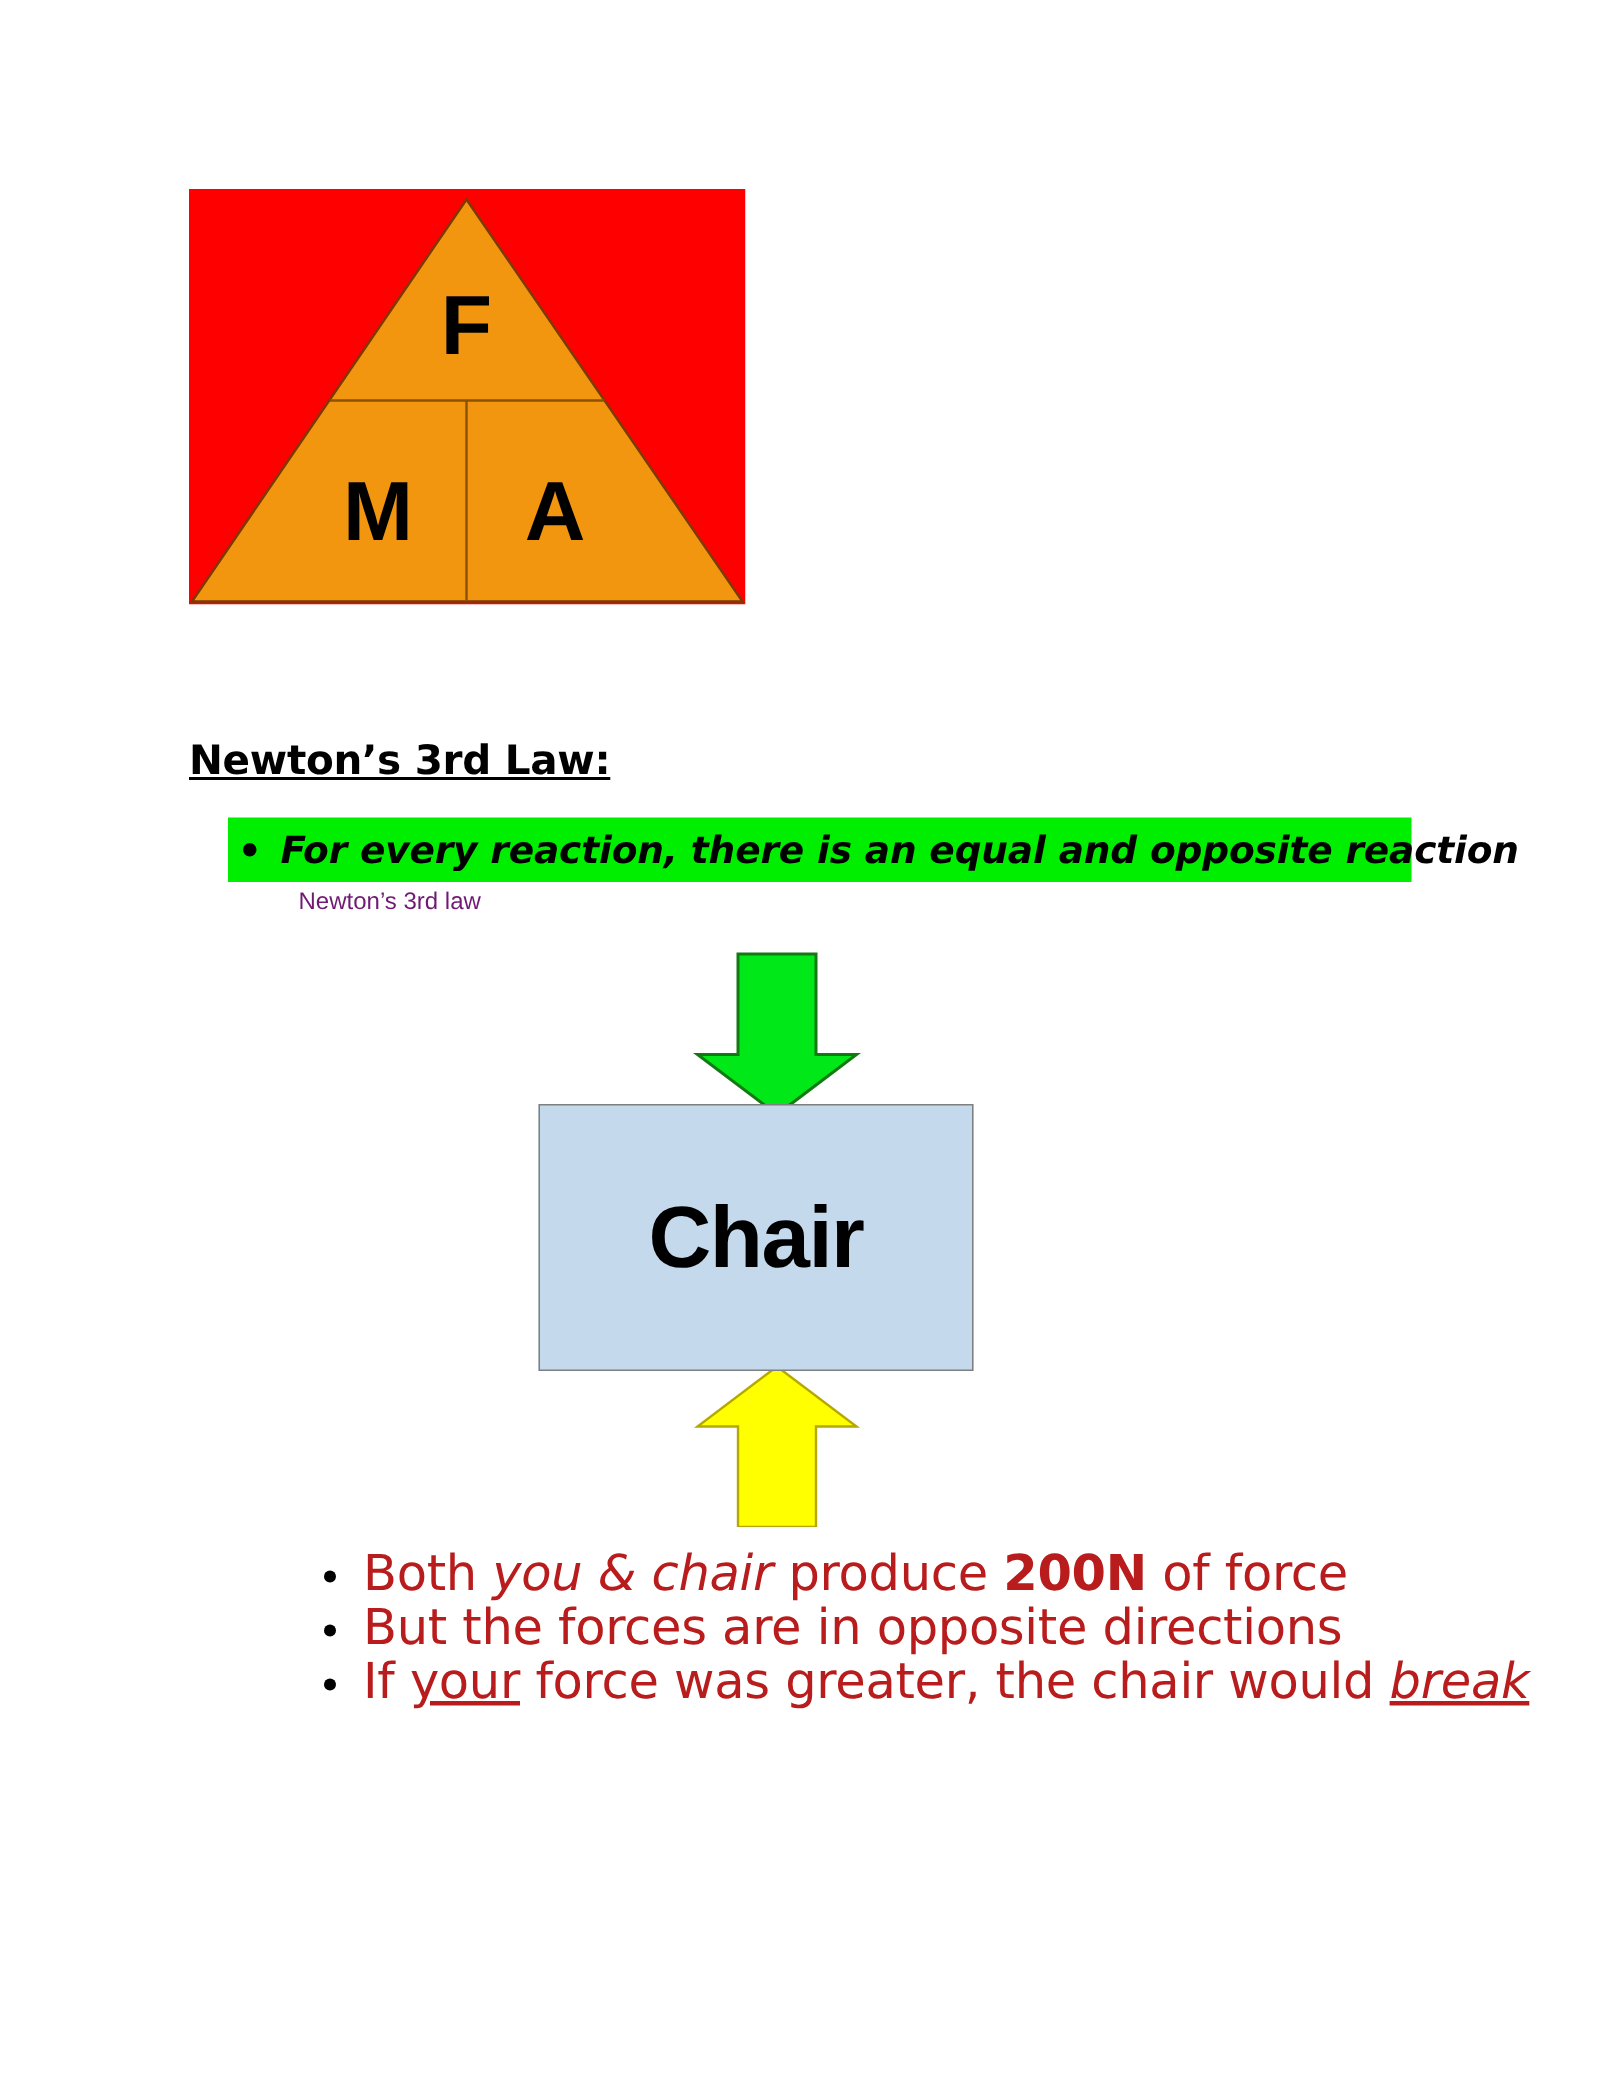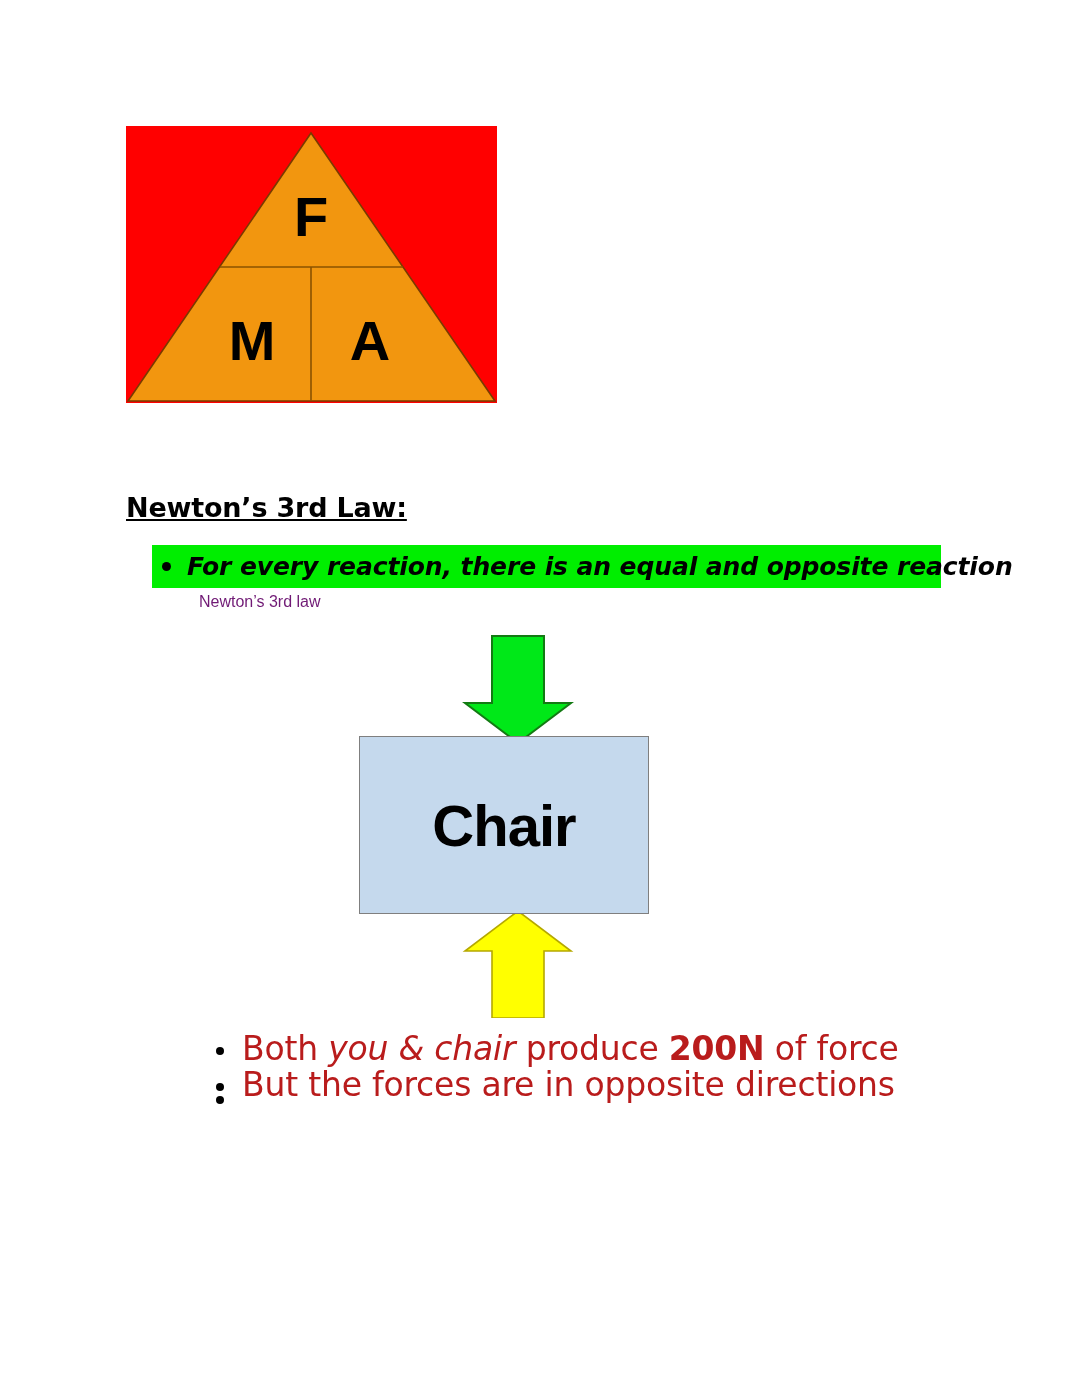--- a/index.html
+++ b/index.html
@@ -207,14 +207,15 @@
     <div class="li">
       <span class="bullet-dot"></span>
       <span class="li-text"><span>Both </span><i>you &amp; chair</i><span> produce </span><b>200N</b><span> of force</span></span>
     </div>
     <div class="li">
       <span class="bullet-dot"></span>
       <span class="li-text"><span>But the forces are in opposite directions</span></span>
     </div>
     <div class="li">
       <span class="bullet-dot"></span>
+      <span class="li-text"><span>If </span><u>your</u><span> force was greater, the chair would </span><u style="font-style: italic;">break</u></span>
     </div>
   </div>
 
 </body></html>

